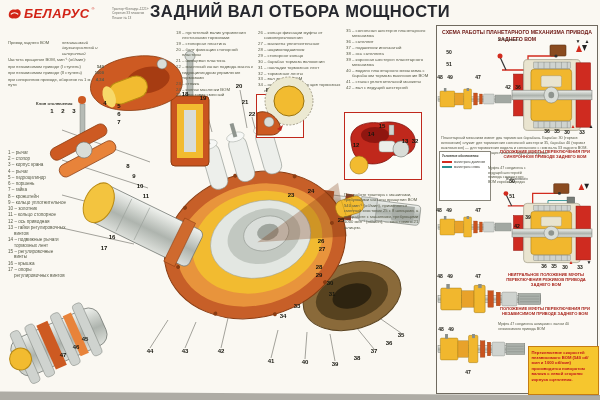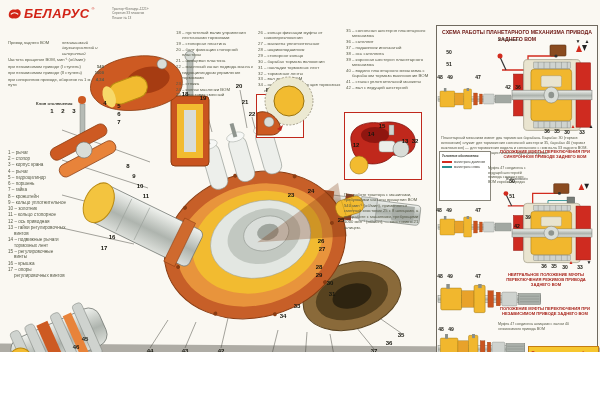--- a/index.html
+++ b/index.html
@@ -1,16 +1,16 @@
 <!DOCTYPE html>
 <html><head>
 <meta charset="utf-8">
 <style>
   html,body{margin:0;padding:0;}
-  .stage{position:relative;width:600px;height:352px;overflow:hidden;background:#b2b0a9;
+  .stage{position:relative;width:600px;height:400px;overflow:hidden;background:#b2b0a9;
          font-family:"Liberation Sans",sans-serif;}
   .paper{position:absolute;left:0;top:0;width:600px;height:395px;background:#faf8f2;
          box-shadow:0 2px 4px rgba(0,0,0,.35);}
   .floor{position:absolute;left:0;bottom:0;width:600px;height:12px;background:#aeaca5;
          clip-path:polygon(0 30%,100% 62%,100% 100%,0 100%);}
   
   .logo{position:absolute;left:7px;top:6px;display:flex;align-items:center;gap:2px;}
   .logo-text{color:#d22417;font-weight:bold;font-style:italic;font-size:13px;letter-spacing:.4px;}
   .logo-tm{color:#d22417;font-size:4px;vertical-align:top;position:relative;top:-5px;}
   .small-print{position:absolute;left:112px;top:7px;width:60px;font-size:3.2px;line-height:1.35;color:#6e6e66;}
@@ -211,20 +211,21 @@
       <path d="M4,8 C6,5.5 10,5.5 12,8" stroke="#faf8f2" stroke-width="1.2" fill="none"></path>
     </svg>
     <span class="logo-text">БЕЛАРУС</span>
     <span class="logo-tm">®</span>
   </div>
   <div class="small-print">
     <div>Трактор «Беларус-1221»</div>
     <div>Серия из 33 плакатов</div>
     <div>Плакат № 13</div>
   </div>
+  <div class="big-title">ЗАДНИЙ ВАЛ ОТБОРА МОЩНОСТИ</div>
 
   <div class="specs">
     <div class="hd">
       <span>Привод заднего ВОМ</span>
       <span class="rt">независимый двухскоростной и синхронный</span>
     </div>
     <div class="row">
         <span class="lab">Частота вращения ВОМ, мин⁻¹ (об/мин):</span>
         <span class="val"></span>
       </div>

